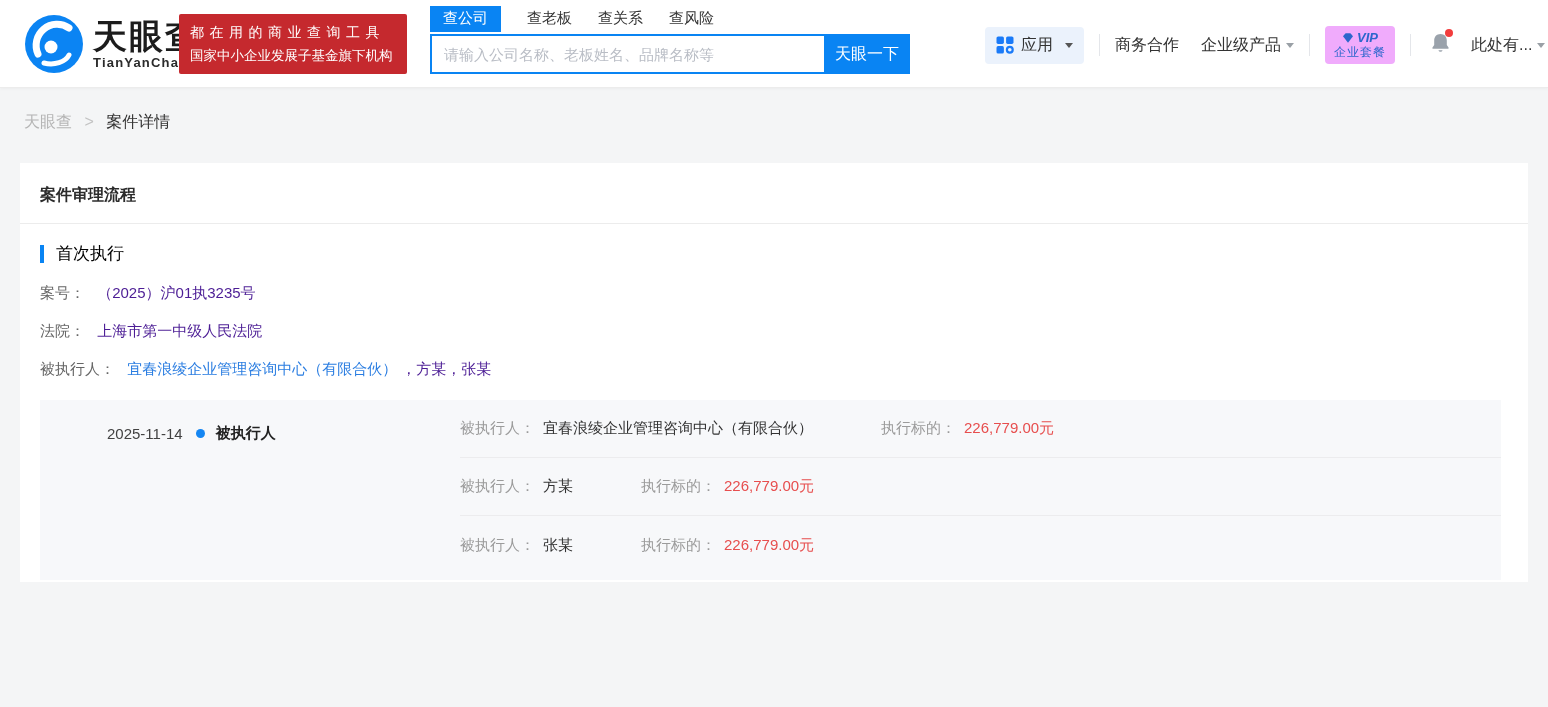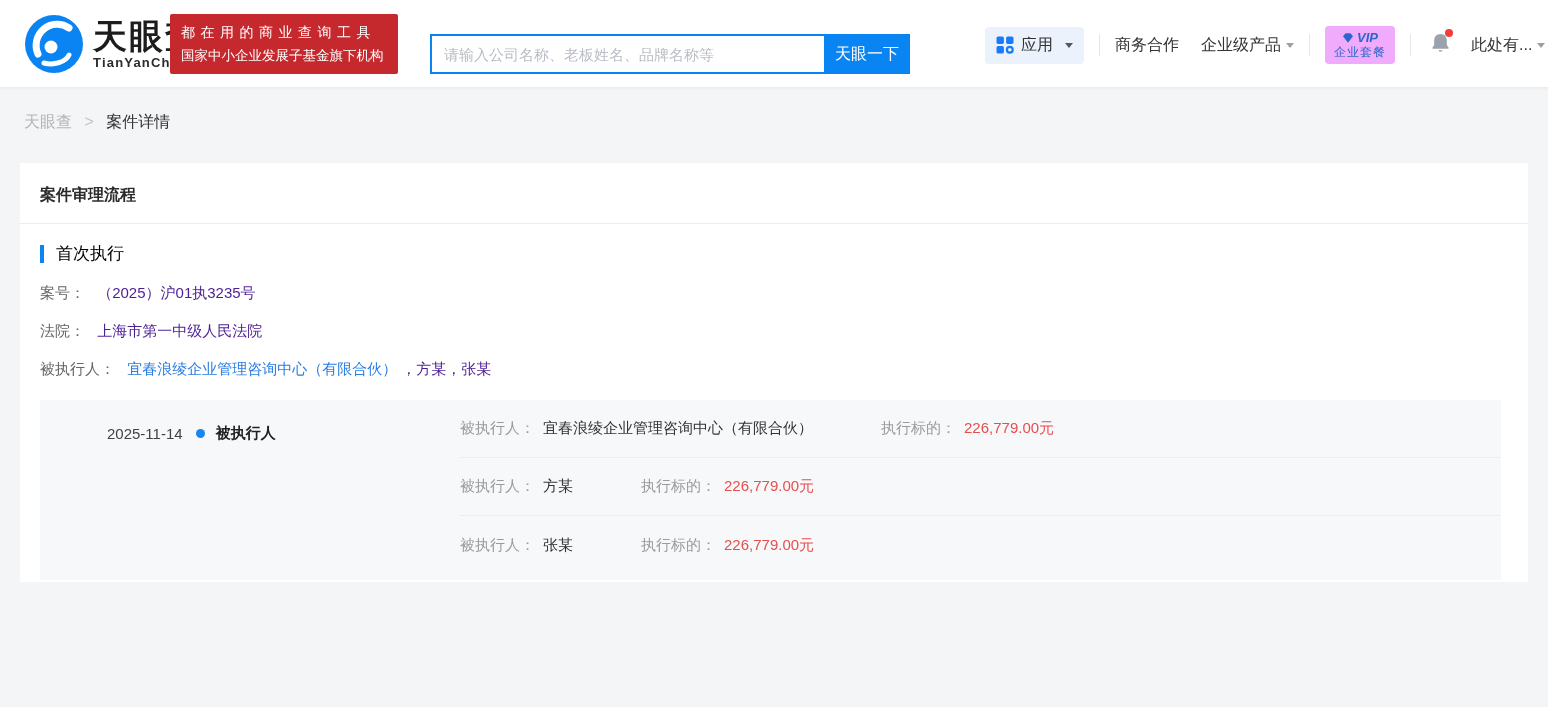--- a/index.html
+++ b/index.html
@@ -5,21 +5,21 @@
   * { margin:0; padding:0; box-sizing:border-box; }
   html,body { background:#f4f5f6; font-family:"Liberation Sans","DejaVu Sans",sans-serif; }
   .page { position:relative; width:1548px; height:707px; background:#f4f5f6; overflow:hidden; }
 
   
   .header { position:relative; height:88px; background:#fff; border-bottom:1px solid #ececec; box-shadow:0 1px 3px rgba(0,0,0,.04); }
   .logo { position:absolute; left:24px; top:14px; display:flex; align-items:center; cursor:pointer; }
   .logo-text { margin-left:9px; }
   .logo-title { font-size:34px; font-weight:bold; color:#1c1c1c; line-height:36px; letter-spacing:2px; }
   .logo-domain { font-size:13px; font-weight:bold; color:#2b2b2b; letter-spacing:1.2px; margin-top:1px; }
-  .banner { position:absolute; left:170px; top:14px; width:228px; height:60px; background:#c5292e; color:#fff; border-radius:2px; padding:7px 11px; }
+  .banner { position:absolute; left:179px; top:14px; width:228px; height:60px; background:#c5292e; color:#fff; border-radius:2px; padding:7px 11px; }
   .banner .l1 { font-size:14px; letter-spacing:5.5px; line-height:23px; white-space:nowrap; }
   .banner .l2 { font-size:13.5px; letter-spacing:0; line-height:23px; white-space:nowrap; }
 
   .search-tabs { position:absolute; left:430px; top:6px; display:flex; align-items:flex-end; gap:26px; }
   .stab { font-size:15px; color:#333; padding:3px 0 4px; cursor:pointer; white-space:nowrap; }
   .stab.active { background:#0984f3; color:#fff; padding:3px 13px 4px; }
   .search-row { position:absolute; left:430px; top:34px; display:flex; }
   .search-input { width:394px; height:40px; border:2px solid #0984f3; border-right:none; padding:0 12px; font-size:15px; color:#333; outline:none; }
   .search-input::placeholder { color:#b9bdc5; }
   .search-btn { width:86px; height:40px; background:#0984f3; color:#fff; border:none; font-size:16px; cursor:pointer; }
@@ -94,20 +94,26 @@
         <div class="logo-title">天眼查</div>
         <div class="logo-domain">TianYanCha.com</div>
       </div>
     </div>
 
     <div class="banner">
       <div class="l1">都在用的商业查询工具</div>
       <div class="l2">国家中小企业发展子基金旗下机构</div>
     </div>
 
+    <div class="search-tabs">
+      <div class="stab active">查公司</div>
+      <div class="stab">查老板</div>
+      <div class="stab">查关系</div>
+      <div class="stab">查风险</div>
+    </div>
 
     <div class="search-row">
       <input class="search-input" placeholder="请输入公司名称、老板姓名、品牌名称等" style="">
       <button class="search-btn">天眼一下</button>
     </div>
 
     <div class="nav">
       <div class="apps-pill">
         <svg width="18" height="18" viewBox="0 0 18 18">
           <rect x="0.5" y="0.5" width="7.4" height="7.4" rx="1.6" fill="#1a7af8"></rect>

